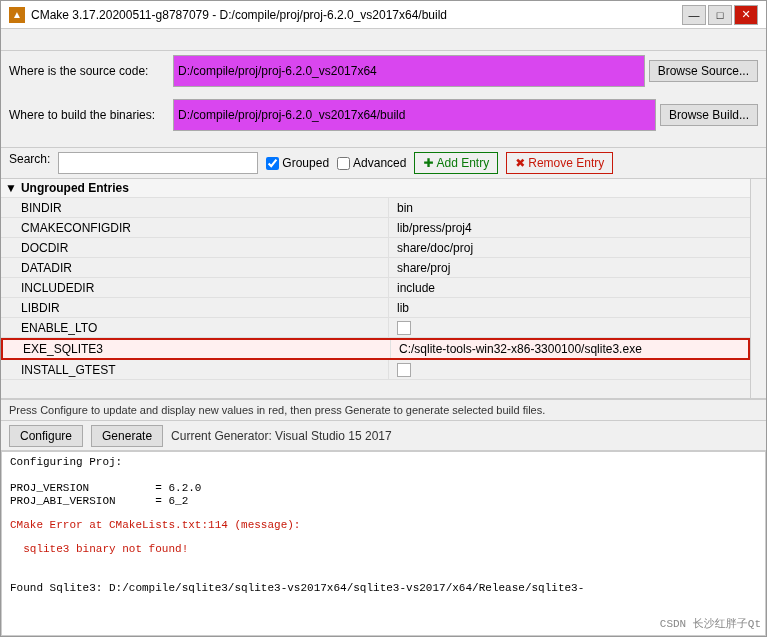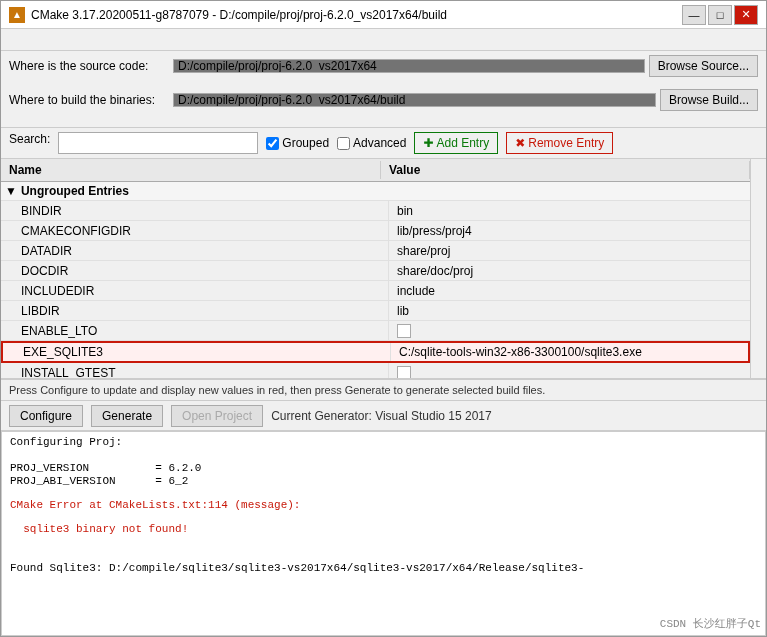--- a/index.html
+++ b/index.html
@@ -93,23 +93,23 @@
     }
     .form-label {
       font-size: 12px;
       white-space: nowrap;
       min-width: 160px;
     }
     .form-input {
       flex: 1;
       height: 14px;
       border: 1px solid #aaa;
-      padding: 0 4px;
-      font-size: 12px;
-      background: #737373;
+      padding: 15px 4px;
+      font-size: 12px;
+      background: #d946ef;
     }
     .browse-btn {
       height: 22px;
       padding: 0 8px;
       border: 1px solid #aaa;
       background: #e0e0e0;
       font-size: 12px;
       cursor: pointer;
       white-space: nowrap;
     }
@@ -343,49 +343,45 @@
     </button>
     <button class="remove-entry-btn">
       <span>✖</span>
       <span>Remove Entry</span>
     </button>
   </div>
 
   <div class="table-section" style="height: 220px; flex: none;">
     <div class="table-container">
       <div class="table-main">
-        <div class="table-header">
-          <div class="table-header-cell table-header-name">Name</div>
-          <div class="table-header-cell table-header-value">Value</div>
-        </div>
         <div class="table-scroll">
 
           <div class="group-header">
             <span class="group-toggle">▼</span>
             <span>Ungrouped Entries</span>
           </div>
 
           <div class="table-row">
             <div class="table-cell table-cell-name indent">BINDIR</div>
             <div class="table-cell table-cell-value">bin</div>
           </div>
 
           <div class="table-row">
             <div class="table-cell table-cell-name indent">CMAKECONFIGDIR</div>
             <div class="table-cell table-cell-value">lib/press/proj4</div>
           </div>
 
           <div class="table-row">
+            <div class="table-cell table-cell-name indent">DOCDIR</div>
+            <div class="table-cell table-cell-value">share/doc/proj</div>
+          </div>
+
+          <div class="table-row">
             <div class="table-cell table-cell-name indent">DATADIR</div>
             <div class="table-cell table-cell-value">share/proj</div>
-          </div>
-
-          <div class="table-row">
-            <div class="table-cell table-cell-name indent">DOCDIR</div>
-            <div class="table-cell table-cell-value">share/doc/proj</div>
           </div>
 
           <div class="table-row">
             <div class="table-cell table-cell-name indent">INCLUDEDIR</div>
             <div class="table-cell table-cell-value">include</div>
           </div>
 
           <div class="table-row">
             <div class="table-cell table-cell-name indent">LIBDIR</div>
             <div class="table-cell table-cell-value">lib</div>
@@ -416,21 +412,20 @@
     </div>
   </div>
 
   <div class="status-bar">
     <span>Press Configure to update and display new values in red, then press Generate to generate selected build files.</span>
   </div>
 
   <div class="action-bar">
     <button class="action-btn">Configure</button>
     <button class="action-btn">Generate</button>
-    <button class="action-btn disabled">Open Project</button>
     <span class="current-generator">Current Generator: Visual Studio 15 2017</span>
   </div>
 
   <div class="output-section">
     <div class="output-line output-normal">Configuring Proj:</div>
     <div class="output-line output-normal">&nbsp;</div>
     <div class="output-line output-normal">PROJ_VERSION&nbsp;&nbsp;&nbsp;&nbsp;&nbsp;&nbsp;&nbsp;&nbsp;&nbsp;&nbsp;= 6.2.0</div>
     <div class="output-line output-normal">PROJ_ABI_VERSION&nbsp;&nbsp;&nbsp;&nbsp;&nbsp;&nbsp;= 6_2</div>
     <div class="output-line output-error">CMake Error at CMakeLists.txt:114 (message):</div>
     <div class="output-line output-error">&nbsp;&nbsp;sqlite3 binary not found!</div>

